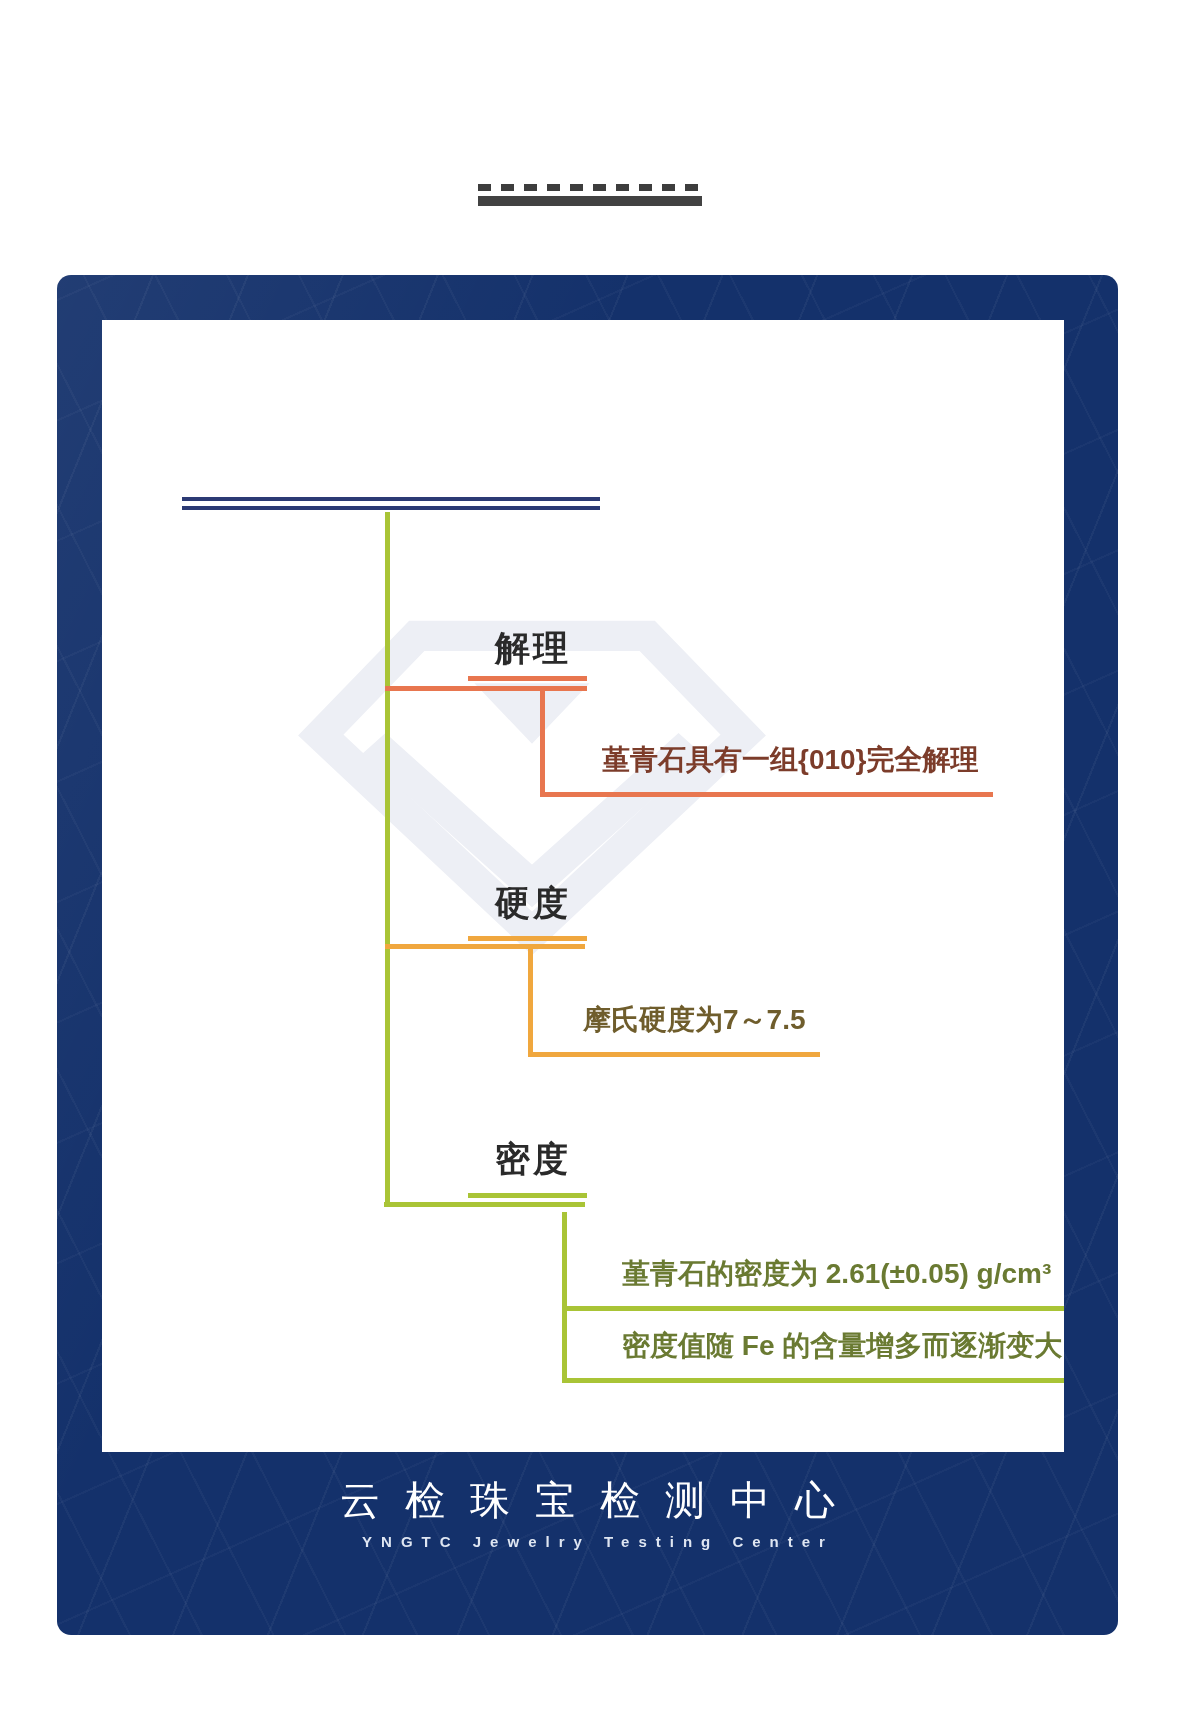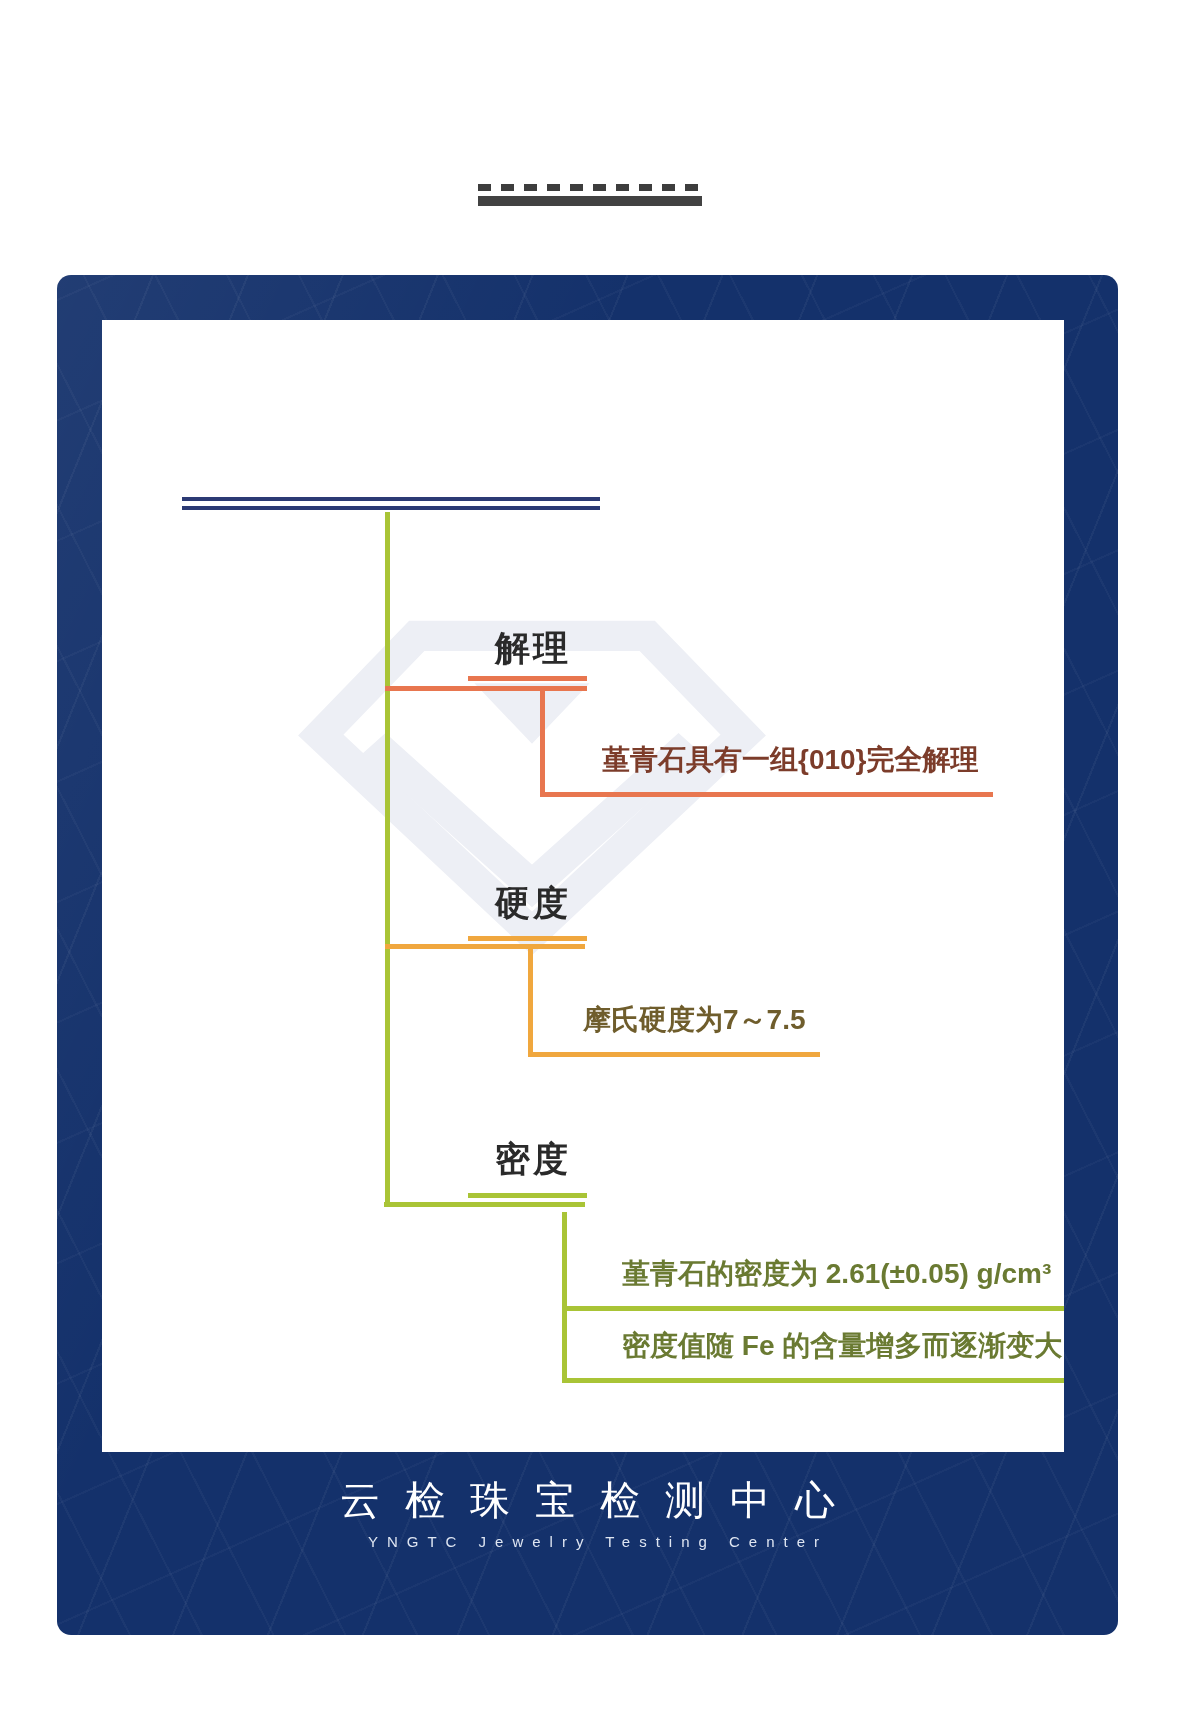--- a/index.html
+++ b/index.html
@@ -102,21 +102,21 @@
   .b3-row1{height:94px;}
   .b3-row2{height:67px;}
   .b3-row .child-txt{padding-left:55px;}
   
   .footer-cn{
     position:absolute;left:0;right:0;top:1198px;text-align:center;
     color:#ffffff;font-size:40px;font-weight:400;letter-spacing:25px;padding-left:25px;
   }
   .footer-en{
     position:absolute;left:0;right:0;top:1258px;text-align:center;
-    color:#dfe6f2;font-size:15px;font-weight:400;letter-spacing:9px;padding-left:21px;
+    color:#dfe6f2;font-size:15px;font-weight:700;letter-spacing:9px;padding-left:21px;
   }
 </style>
 </head>
 <body>
 
 <div class="page">
 
   <div class="title-dashes"></div>
   <div class="title-bar"></div>
 

